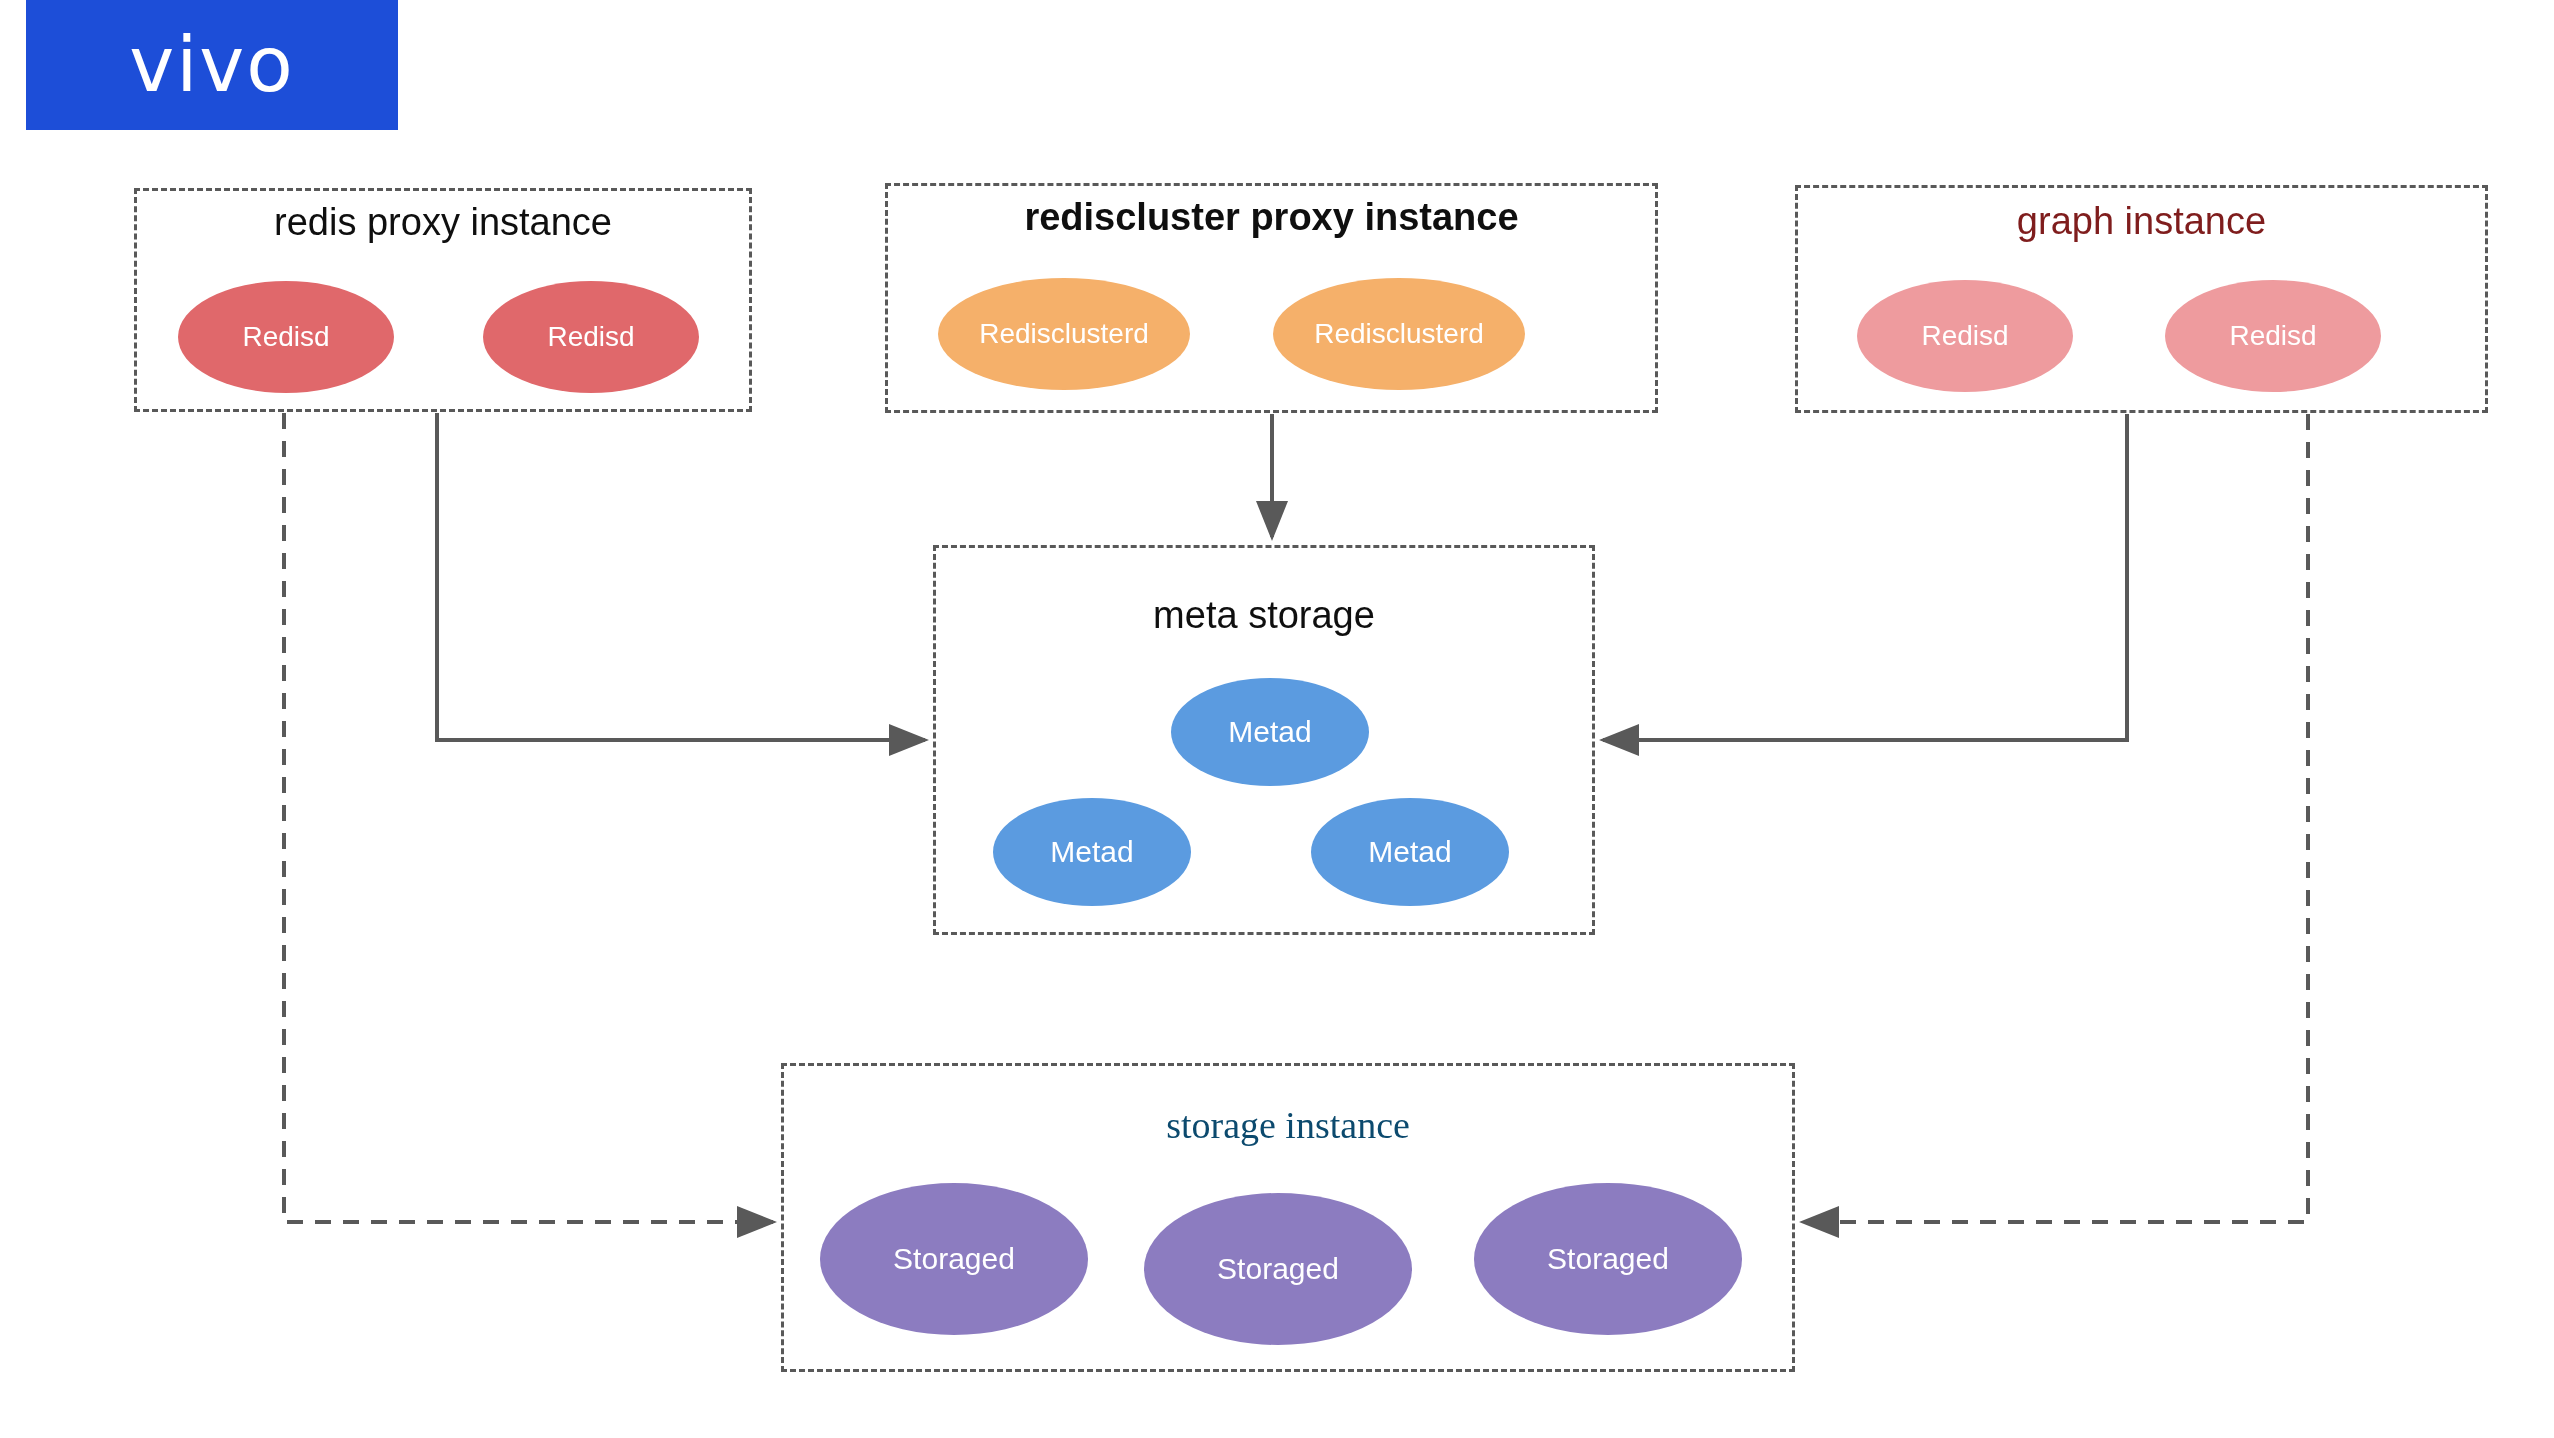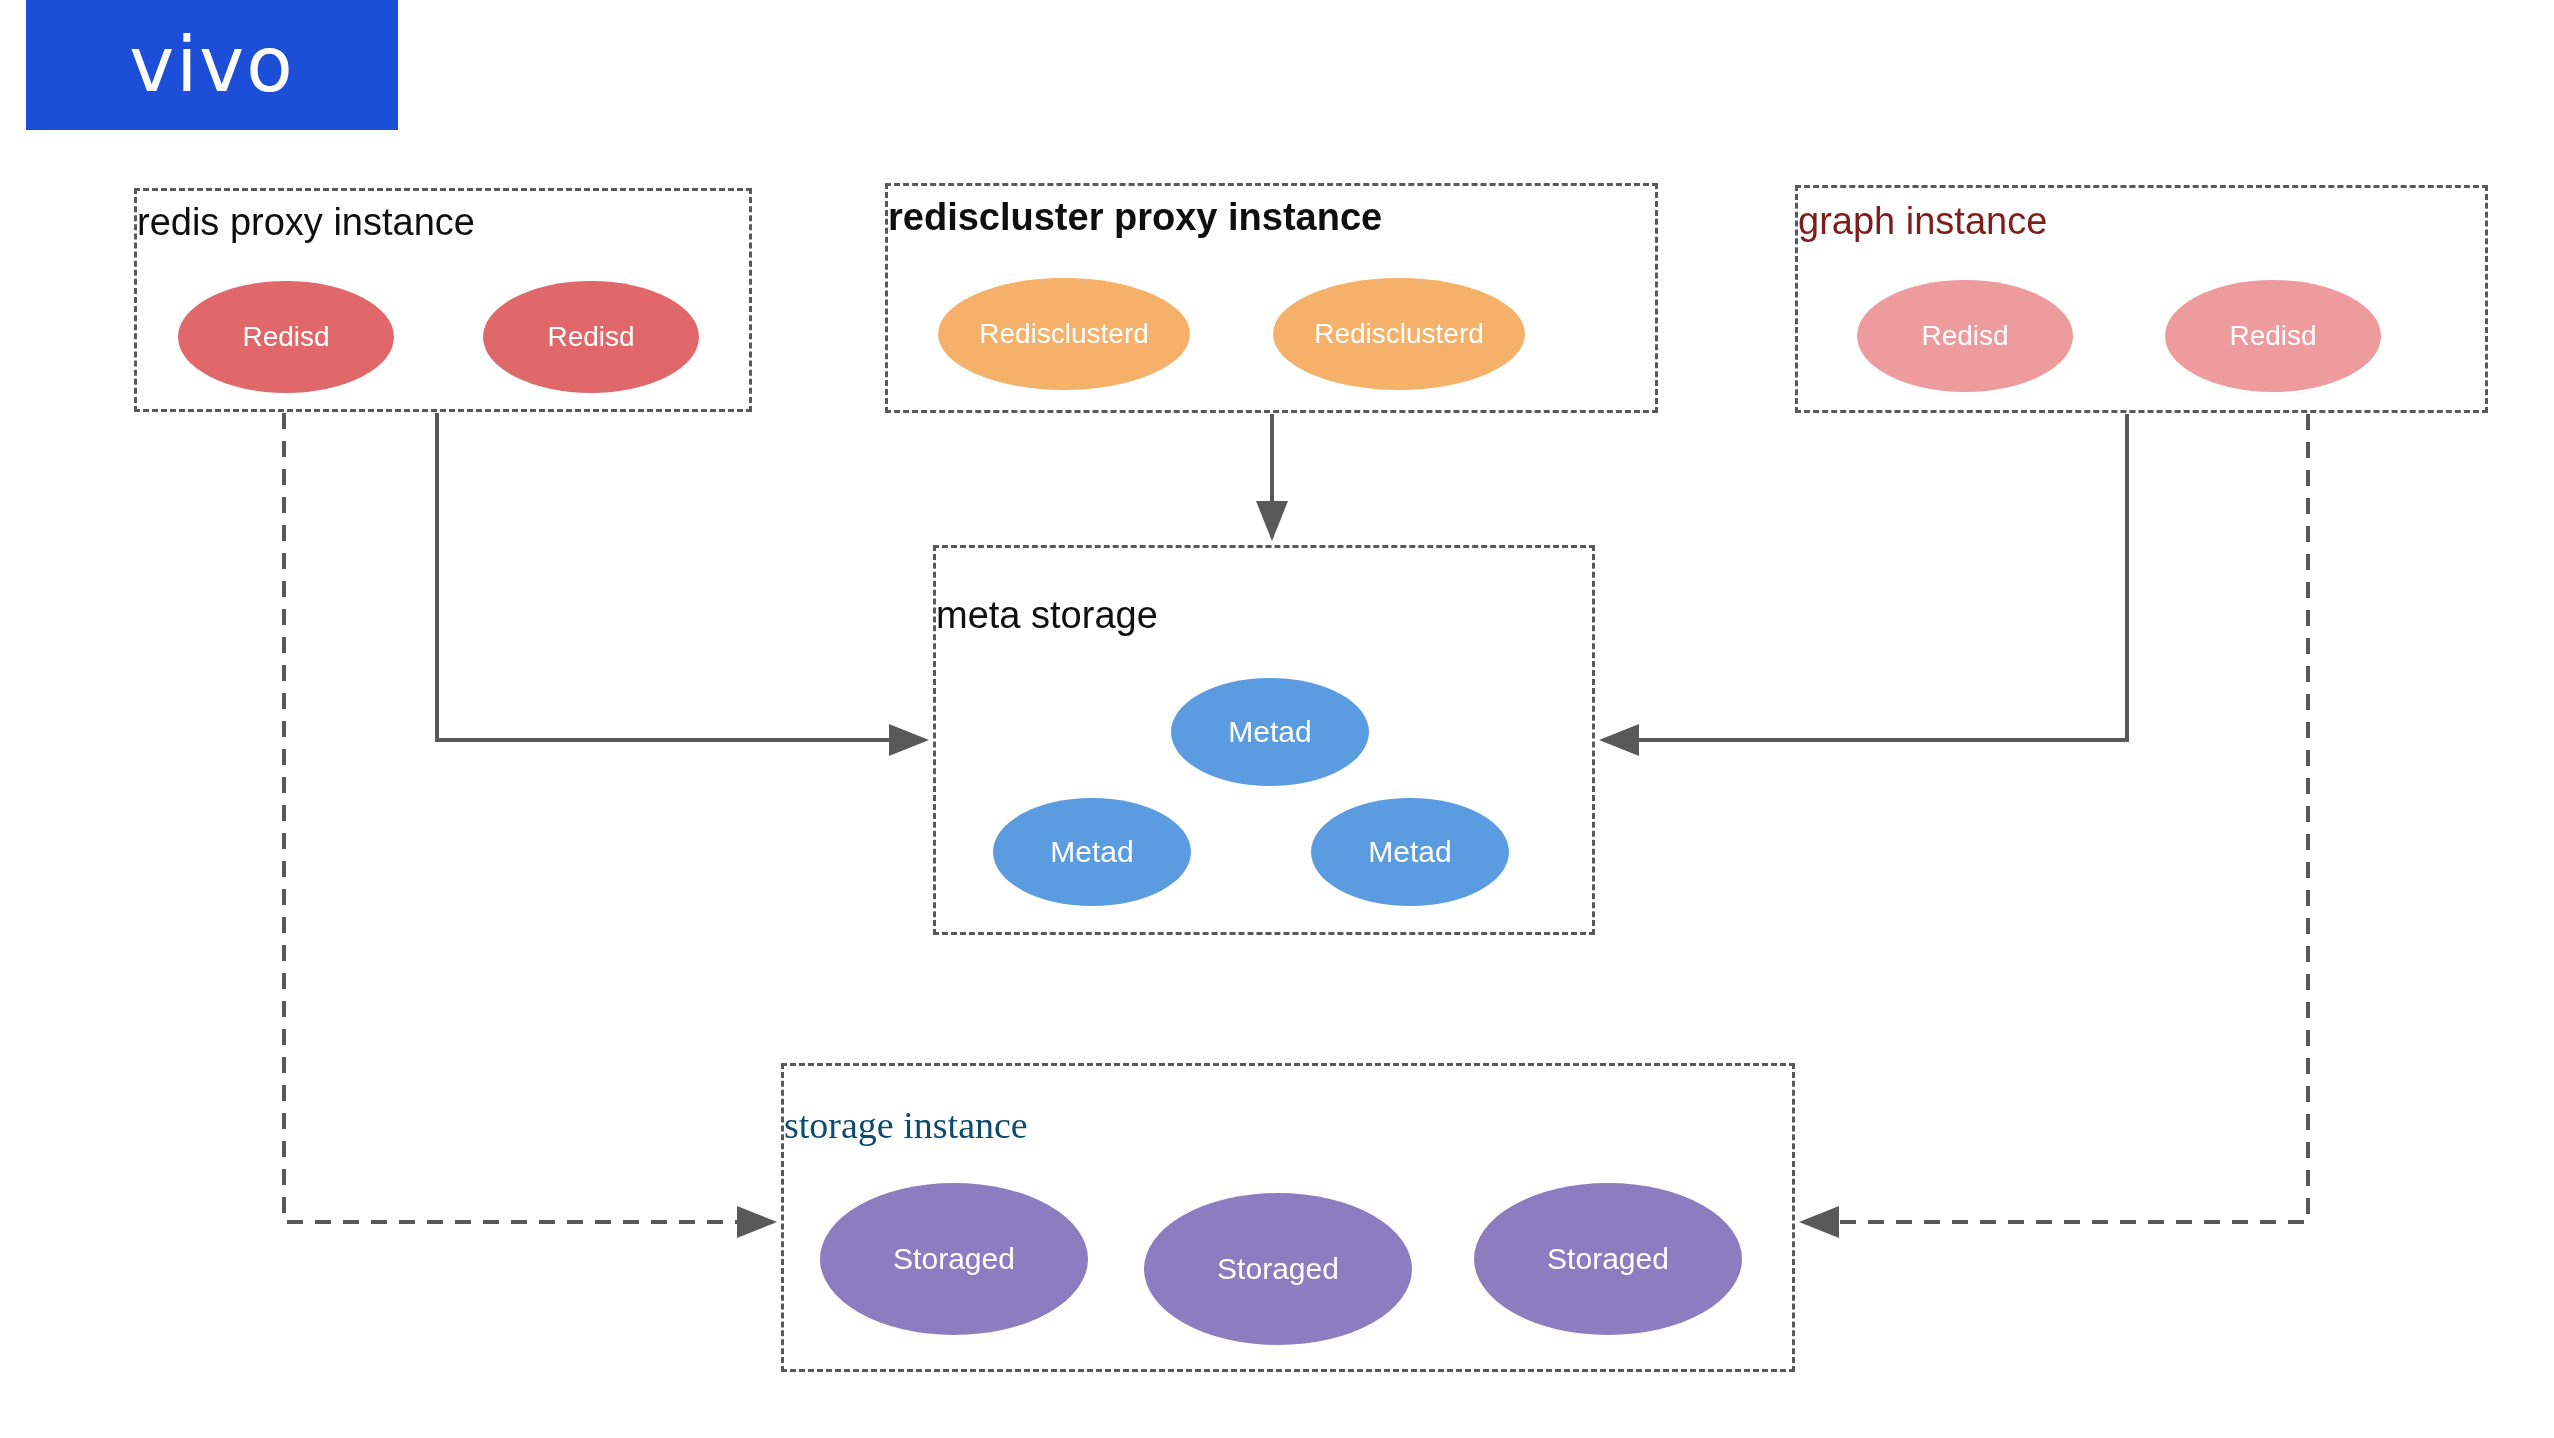--- a/index.html
+++ b/index.html
@@ -5,21 +5,21 @@
   html,body{margin:0;padding:0;background:#ffffff;}
   body{width:2554px;height:1438px;position:relative;overflow:hidden;
        font-family:"Liberation Sans","DejaVu Sans",sans-serif;}
 
   #brand-logo{position:absolute;left:0;top:0;width:372px;height:130px;
       display:flex;align-items:center;justify-content:center;}
   #brand-logo .wordmark{color:#ffffff;font-size:76px;font-weight:500;letter-spacing:2px;
       line-height:1;font-family:"DejaVu Sans",sans-serif;}
 
   .group{position:absolute;box-sizing:border-box;}
-  .group .gtitle{position:absolute;left:0;right:0;color:#0f0f0f;
+  .group .gtitle{position:absolute;left:0;right:0;text-align:center;color:#0f0f0f;
       font-size:38px;line-height:1;white-space:nowrap;}
 
   .node{position:absolute;border-radius:50%;display:flex;align-items:center;
       justify-content:center;color:#ffffff;line-height:1;}
 
   svg#wires{position:absolute;left:0;top:0;width:2554px;height:1438px;
       pointer-events:none;}
 </style>
 </head>
 <body>

